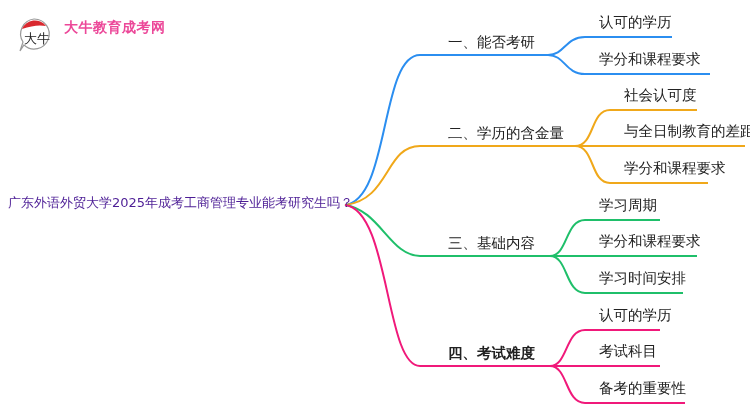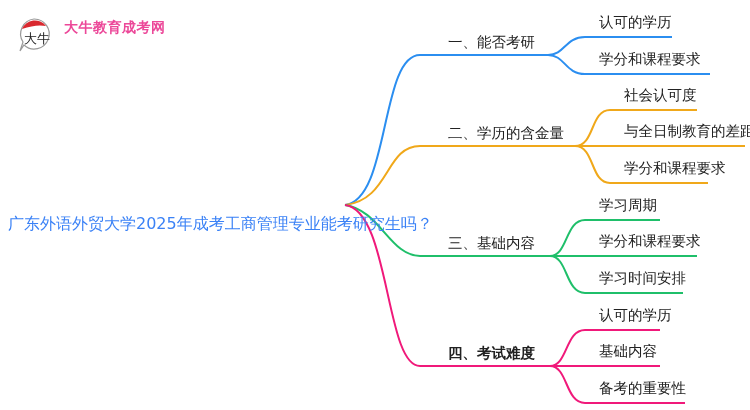--- a/index.html
+++ b/index.html
@@ -7,21 +7,21 @@
       width: 750px; height: 410px; position: relative; overflow: hidden;
       background: #ffffff;
       font-family: "DejaVu Sans", "Liberation Sans", sans-serif;
       color: #222;
     }
     .logo { position: absolute; left: 12px; top: 10px; width: 160px; height: 45px; }
     .logo-badge { position: absolute; left: 4px; top: 6px; width: 36px; height: 36px; }
     .logo-title { position: absolute; left: 52px; top: 9px; font-size: 14px; font-weight: bold; color: #ec4899; letter-spacing: 0.5px; white-space: nowrap; }
     .logo-url { position: absolute; left: 52px; top: 28px; font-size: 11px; font-weight: bold; color: #2f8f3a; white-space: nowrap; }
     svg.map { position: absolute; left: 0; top: 0; }
-    .root { position: absolute; left: 8px; top: 194px; font-size: 16px; white-space: nowrap; color: #3b82f6; margin-top: 20px; }
+    .root { position: absolute; left: 8px; top: 194px; font-size: 13px; white-space: nowrap; color: #4c1d95; }
     .l1 { position: absolute; font-size: 14.5px; white-space: nowrap; color: #222; }
     .l2 { position: absolute; font-size: 14.5px; white-space: nowrap; color: #222; }
   </style>
 </head>
 <body>
 
 <div class="logo">
   <svg class="logo-badge" viewBox="0 0 36 36">
     <path d="M18 3 A15 15 0 1 1 8 29 L4 35 L7 26 A15 15 0 0 1 18 3 Z" fill="#fff" stroke="#999" stroke-width="1.2"></path>
     <path d="M6 13 A14 14 0 0 1 30 10 Q20 8 6 13 Z" fill="#d9282f"></path>
@@ -71,14 +71,14 @@
 <div class="l2" style="left:624px; top:122px;">与全日制教育的差距</div>
 <div class="l2" style="left:624px; top:159px;">学分和课程要求</div>
 
 <div class="l1" style="left:448px; top:234px;">三、基础内容</div>
 <div class="l2" style="left:599px; top:196px;">学习周期</div>
 <div class="l2" style="left:599px; top:232px;">学分和课程要求</div>
 <div class="l2" style="left:599px; top:269px;">学习时间安排</div>
 
 <div class="l1" style="left:448px; top:344px;font-weight:bold;">四、考试难度</div>
 <div class="l2" style="left:599px; top:306px;">认可的学历</div>
-<div class="l2" style="left:599px; top:342px;">基础内容</div>
+<div class="l2" style="left:599px; top:342px;">考试科目</div>
 <div class="l2" style="left:599px; top:379px;text-align:right;">备考的重要性</div>
 
 </body></html>

